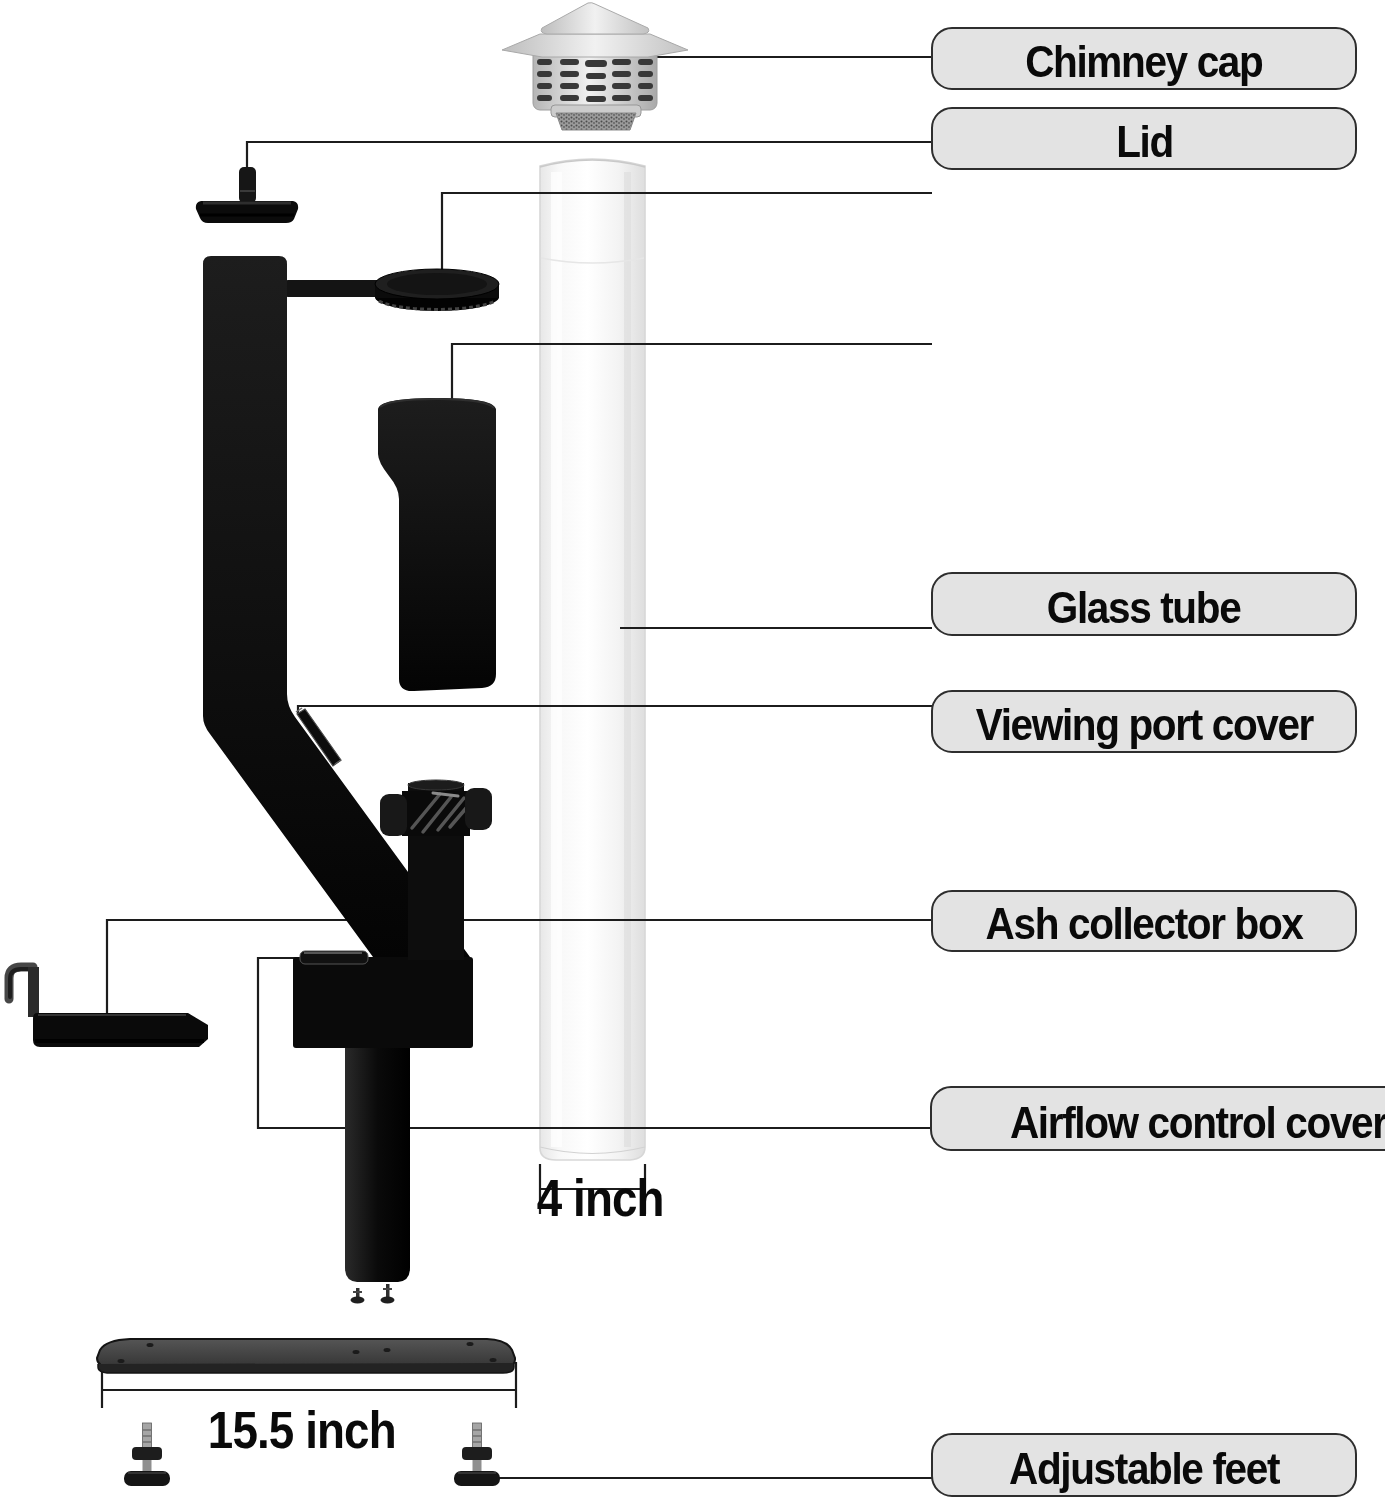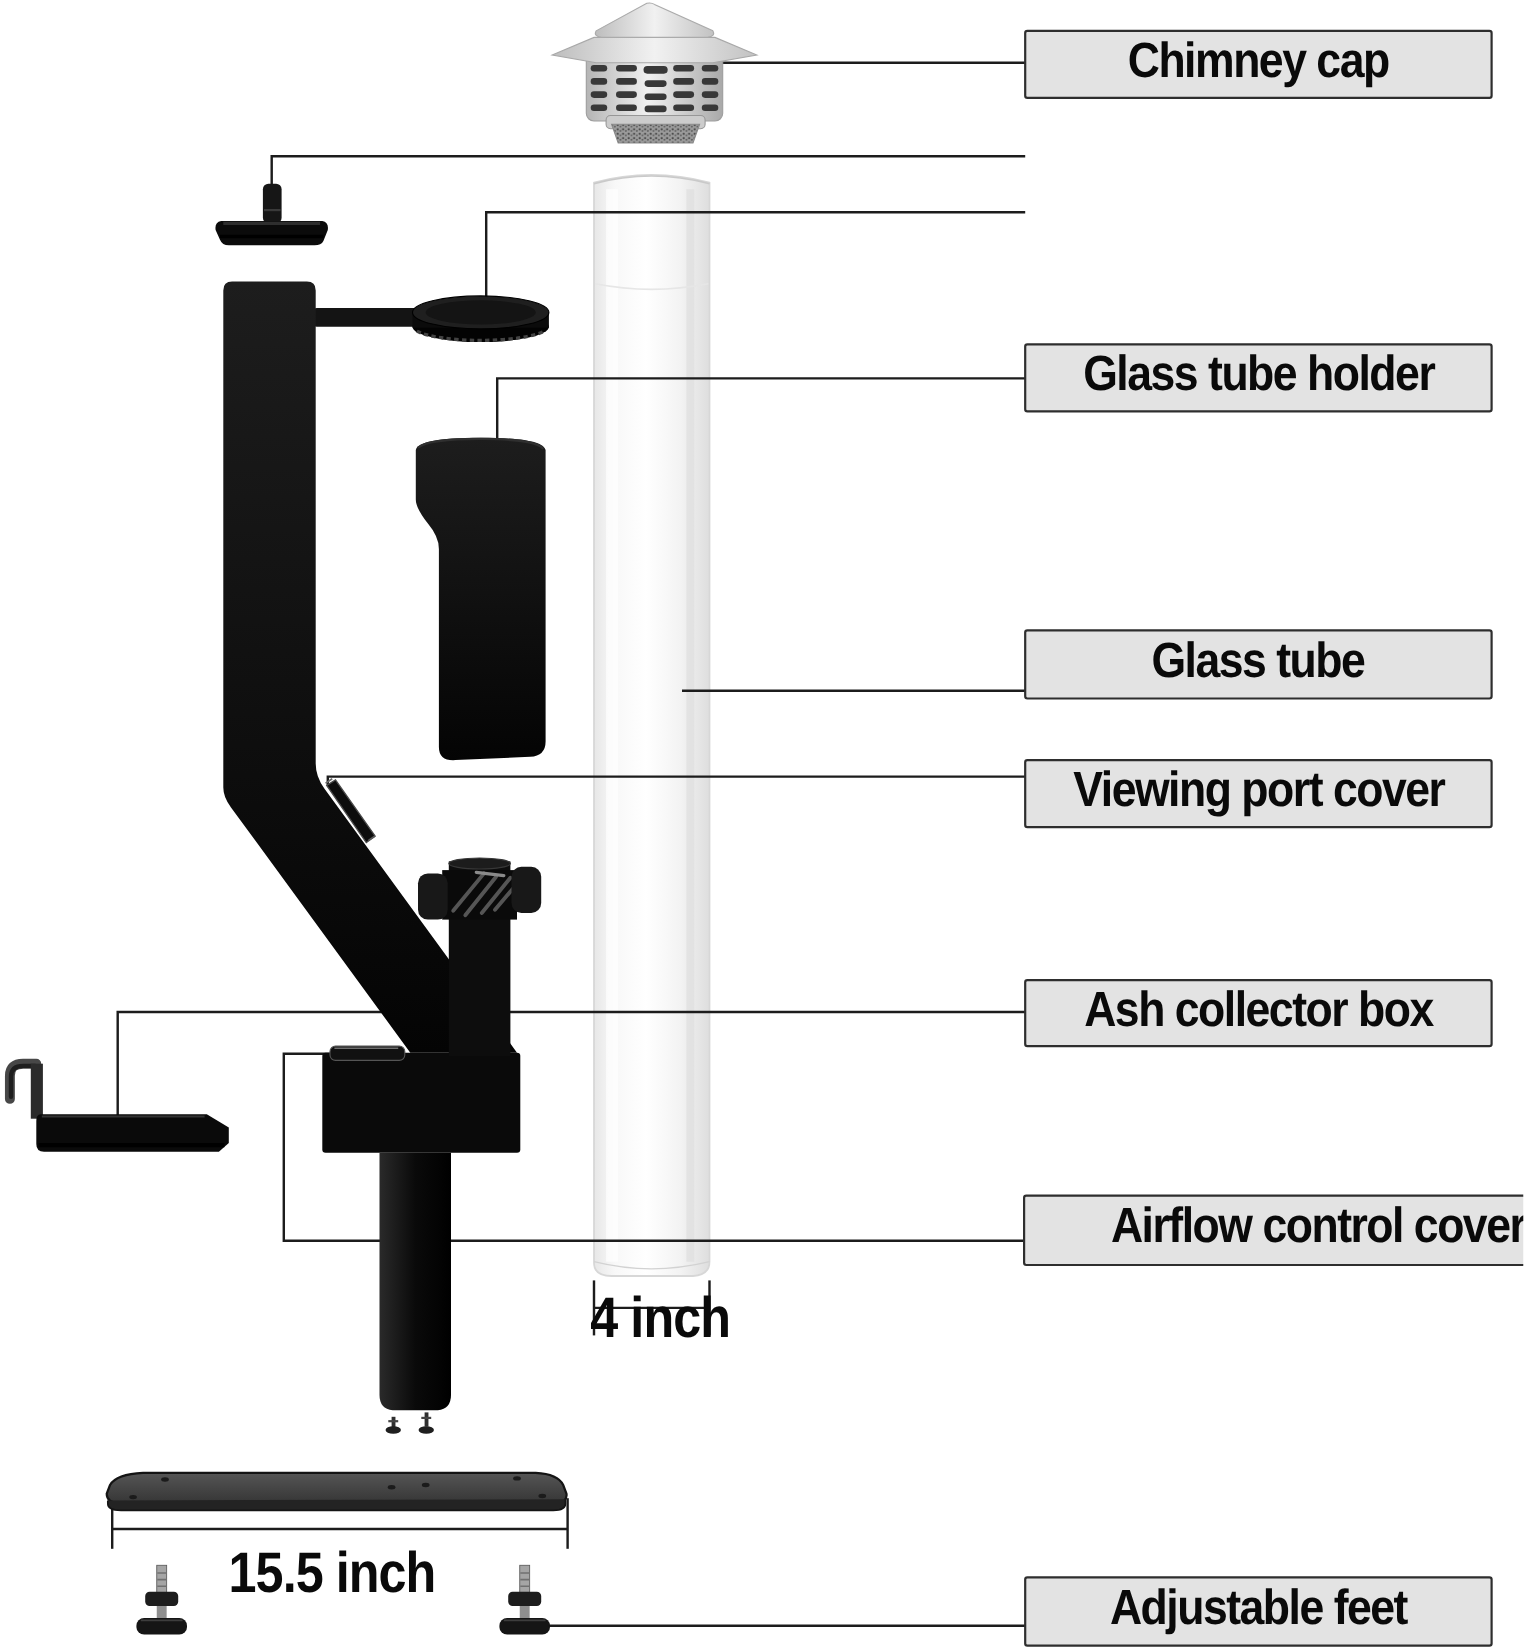--- a/index.html
+++ b/index.html
@@ -9,23 +9,23 @@
     background:#ffffff;
     overflow:hidden;
     font-family:"Liberation Sans", sans-serif;
   }
   #art{position:absolute;left:0;top:0;}
   .label{
     position:absolute;
     left:931px;width:426px;height:63px;
     background:#e3e3e3;
     border:2px solid #2e2e2e;
-    border-radius:3px;
+    border-radius:21px;
     box-sizing:border-box;
-    display:flex;align-items:flex-start;justify-content:center;
+    display:flex;align-items:flex-end;justify-content:center;
     color:#0a0a0a;
     font-weight:bold;
     font-size:45px;
   }
   .label .txt{
     transform:scaleX(0.9);
     white-space:nowrap;
     letter-spacing:-1.5px;
   }
   .dim{
@@ -262,22 +262,22 @@
         <rect x="472.5" y="1460" width="9" height="12" fill="#8f8f8f"></rect>
         <rect x="454" y="1471" width="46" height="15" rx="7" fill="#151515"></rect>
         <path d="M 458,1473 L 496,1473" stroke="#3d3d3d" stroke-width="1.5"></path>
       </g>
     </g>
   </svg>
 
   <div class="label" style="top:27px;height:63px">
     <span class="txt">Chimney cap</span>
   </div>
-  <div class="label" style="top:312px;height:63px">
-    <span class="txt">Glass tube holder</span>
+  <div class="label" style="top:107px;height:63px">
+    <span class="txt">Lid</span>
   </div>
   <div class="label" style="top:572px;height:64px">
     <span class="txt">Glass tube</span>
   </div>
   <div class="label" style="top:690px;height:63px">
     <span class="txt">Viewing port cover</span>
   </div>
   <div class="label" style="top:890px;height:62px">
     <span class="txt">Ash collector box</span>
   </div>

